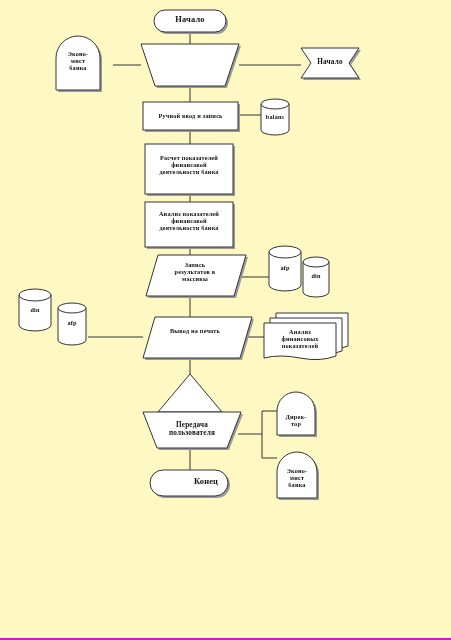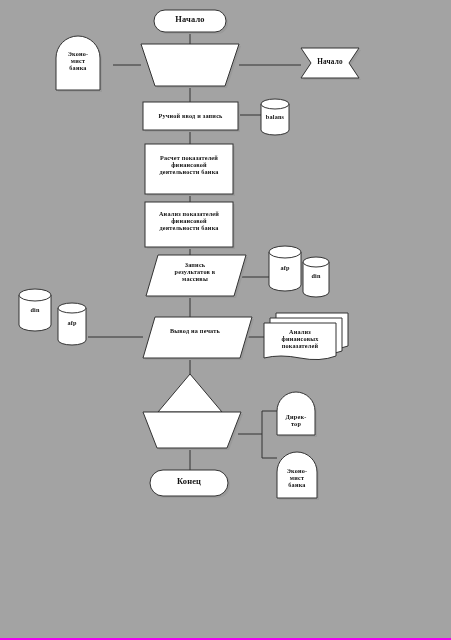--- a/index.html
+++ b/index.html
@@ -13,21 +13,21 @@
     height: 640px;
     position: relative;
     overflow: hidden;
     font-family: "Liberation Serif", "DejaVu Serif", serif;
   }
   #page {
     position: absolute;
     left: 0; top: 0;
     width: 451px;
     height: 640px;
-    background: #a3a3a3;
+    background: #fef9c3;
     border-bottom: 2px solid #ee00ee;
     box-sizing: border-box;
   }
   #diagram {
     position: absolute;
     left: 0; top: 0;
     width: 451px;
     height: 640px;
   }
   .lbl {
@@ -223,23 +223,25 @@
   <div class="lbl s7" style="left:22px; top:306px; width:26px;">din</div>
 
   <div class="lbl s7" style="left:58px; top:319px; width:28px;">afp</div>
 
   <div class="lbl s7" style="left:155px; top:327px; width:80px;">Вывод на печать</div>
 
   <div class="lbl s7" style="left:266px; top:328px; width:68px;">Анализ
 финансовых
 показателей</div>
 
+  <div class="lbl s8" style="left:157px; top:421px; width:70px;">Передача
+пользователя</div>
 
   <div class="lbl s7" style="left:277px; top:413px; width:38px;">Дирек-
 тор</div>
 
   <div class="lbl s7" style="left:277px; top:467px; width:40px;">Эконо-
 мист
 банка</div>
 
-  <div class="lbl s9" style="left:150px; top:477px; width:78px;">Конец</div>
+  <div class="lbl s9" style="left:150px; top:477px; width:78px;padding-left:17px;">Конец</div>
 
 </div>
 
 </body></html>

